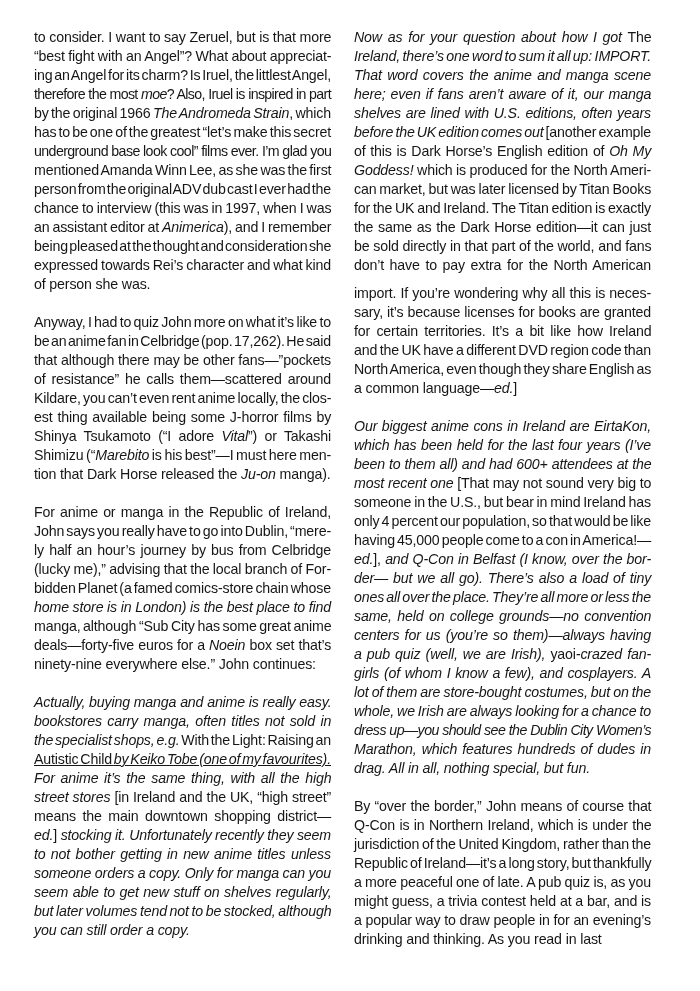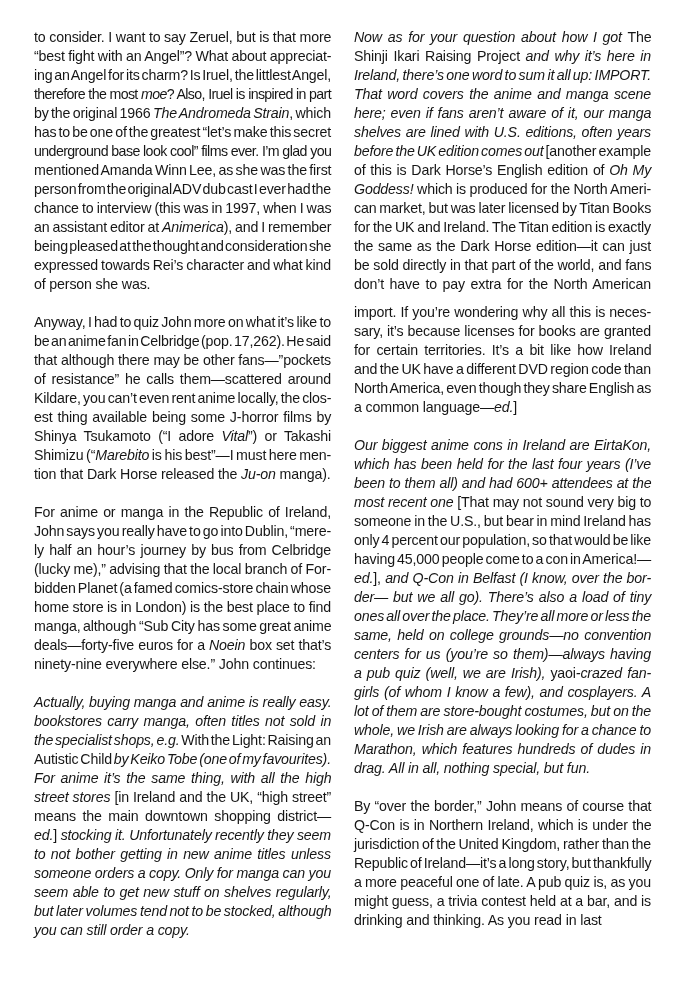--- a/index.html
+++ b/index.html
@@ -52,45 +52,44 @@
         <span class="line" style="display: block; text-align: left; word-spacing: 3.5px; width: 297px;"><span class="seg">Shinya Tsukamoto (“I adore </span><span class="seg i">Vital</span><span class="seg">”) or Takashi</span></span>
         <span class="line" style="display: block; text-align: left; word-spacing: -1.14286px; width: 297px;"><span class="seg">Shimizu (“</span><span class="seg i">Marebito</span><span class="seg"> is his best”—I must here men-</span></span>
         <span class="line last" style="display: block; text-align: left; width: 297px;"><span class="seg">tion that Dark Horse released the </span><span class="seg i">Ju-on</span><span class="seg"> manga).</span></span>
       </div>
       <div class="para">
         <span class="line" style="display: block; text-align: left; word-spacing: 1.375px; width: 297px;"><span class="seg">For anime or manga in the Republic of Ireland,</span></span>
         <span class="line" style="display: block; text-align: left; word-spacing: -1.66667px; width: 297px;"><span class="seg">John says you really have to go into Dublin, “mere-</span></span>
         <span class="line" style="display: block; text-align: left; word-spacing: 1.375px; width: 297px;"><span class="seg">ly half an hour’s journey by bus from Celbridge</span></span>
         <span class="line" style="display: block; text-align: left; word-spacing: -0.375px; width: 297px;"><span class="seg">(lucky me),” advising that the local branch of For-</span></span>
         <span class="line" style="display: block; text-align: left; word-spacing: -1.66667px; width: 297px;"><span class="seg">bidden Planet (a famed comics-store chain whose</span></span>
-        <span class="line" style="display: block; text-align: left; word-spacing: -0.1px; width: 297px;"><span class="seg">home store is in London) is the best place to find</span></span>
+        <span class="line" style="display: block; text-align: left; word-spacing: -0.1px; width: 297px; font-style: italic;"><span class="seg">home store is in London) is the best place to find</span></span>
         <span class="line" style="display: block; text-align: left; word-spacing: -1.14286px; width: 297px;"><span class="seg">manga, although “Sub City has some great anime</span></span>
         <span class="line" style="display: block; text-align: left; word-spacing: 0.285714px; width: 297px;"><span class="seg">deals—forty-five euros for a </span><span class="seg i">Noein</span><span class="seg"> box set that’s</span></span>
         <span class="line last" style="display: block; text-align: left; width: 297px;"><span class="seg">ninety-nine everywhere else.” John continues:</span></span>
       </div>
       <div class="para">
         <span class="line" style="display: block; text-align: left; word-spacing: 0px; width: 297px;"><span class="seg i">Actually, buying manga and anime is really easy.</span></span>
         <span class="line" style="display: block; text-align: left; word-spacing: 1.57143px; width: 297px;"><span class="seg i">bookstores carry manga, often titles not sold in</span></span>
         <span class="line" style="display: block; text-align: left; word-spacing: -2px; width: 297px;"><span class="seg i">the specialist shops, e.g.</span><span class="seg"> With the Light: Raising an</span></span>
-        <span class="line" style="display: block; text-align: left; word-spacing: -2px; width: 297px;"><span class="seg">Autistic Child </span><span class="seg i">by Keiko Tobe (one of my favourites).</span></span>
+        <span class="line" style="display: block; text-align: left; word-spacing: -2px; width: 297px; text-decoration: underline;"><span class="seg">Autistic Child </span><span class="seg i">by Keiko Tobe (one of my favourites).</span></span>
         <span class="line" style="display: block; text-align: left; word-spacing: 1.88889px; width: 297px;"><span class="seg i">For anime it’s the same thing, with all the high</span></span>
         <span class="line" style="display: block; text-align: left; word-spacing: 0.25px; width: 297px;"><span class="seg i">street stores</span><span class="seg"> [in Ireland and the UK, “high street”</span></span>
         <span class="line" style="display: block; text-align: left; word-spacing: 2.8px; width: 297px;"><span class="seg">means the main downtown shopping district—</span></span>
         <span class="line" style="display: block; text-align: left; word-spacing: -0.333333px; width: 297px;"><span class="seg i">ed.</span><span class="seg">] </span><span class="seg i">stocking it. Unfortunately recently they seem</span></span>
         <span class="line" style="display: block; text-align: left; word-spacing: 1.5px; width: 297px;"><span class="seg i">to not bother getting in new anime titles unless</span></span>
         <span class="line" style="display: block; text-align: left; word-spacing: -0.25px; width: 297px;"><span class="seg i">someone orders a copy. Only for manga can you</span></span>
         <span class="line" style="display: block; text-align: left; word-spacing: 0.75px; width: 297px;"><span class="seg i">seem able to get new stuff on shelves regularly,</span></span>
         <span class="line" style="display: block; text-align: left; word-spacing: -1.125px; width: 297px;"><span class="seg i">but later volumes tend not to be stocked, although</span></span>
         <span class="line last" style="display: block; text-align: left; width: 297px;"><span class="seg i">you can still order a copy.</span></span>
       </div>
     </div>
   <div class="col right">
       <div class="para">
         <span class="line" style="display: block; text-align: left; word-spacing: 2px; width: 297px;"><span class="seg i">Now as for your question about how I got</span><span class="seg"> The</span></span>
-        <span class="line" style="display: block; text-align: left; word-spacing: 1.75px; width: 297px;"><span class="seg">Shinji Ikari Raising Project </span><span class="seg i">and why it’s here in</span></span>
         <span class="line" style="display: block; text-align: left; word-spacing: -1.33333px; width: 297px;"><span class="seg i">Ireland, there’s one word to sum it all up: IMPORT.</span></span>
         <span class="line" style="display: block; text-align: left; word-spacing: 1.57143px; width: 297px;"><span class="seg i">That word covers the anime and manga scene</span></span>
         <span class="line" style="display: block; text-align: left; word-spacing: 1.22222px; width: 297px;"><span class="seg i">here; even if fans aren’t aware of it, our manga</span></span>
         <span class="line" style="display: block; text-align: left; word-spacing: 0.857143px; width: 297px;"><span class="seg i">shelves are lined with U.S. editions, often years</span></span>
         <span class="line" style="display: block; text-align: left; word-spacing: -1.71429px; width: 297px;"><span class="seg i">before the UK edition comes out</span><span class="seg"> [another example</span></span>
         <span class="line" style="display: block; text-align: left; word-spacing: 1px; width: 297px;"><span class="seg">of this is Dark Horse’s English edition of </span><span class="seg i">Oh My</span></span>
         <span class="line" style="display: block; text-align: left; word-spacing: -0.285714px; width: 297px;"><span class="seg i">Goddess!</span><span class="seg"> which is produced for the North Ameri-</span></span>
         <span class="line" style="display: block; text-align: left; word-spacing: -0.875px; width: 297px;"><span class="seg">can market, but was later licensed by Titan Books</span></span>
         <span class="line" style="display: block; text-align: left; word-spacing: -1px; width: 297px;"><span class="seg">for the UK and Ireland. The Titan edition is exactly</span></span>
         <span class="line" style="display: block; text-align: left; word-spacing: 0.875px; width: 297px;"><span class="seg">the same as the Dark Horse edition—it can just</span></span>
@@ -113,26 +112,28 @@
         <span class="line" style="display: block; text-align: left; word-spacing: -1.625px; width: 297px;"><span class="seg">having 45,000 people come to a con in America!—</span></span>
         <span class="line" style="display: block; text-align: left; word-spacing: 0.444444px; width: 297px;"><span class="seg i">ed.</span><span class="seg">], </span><span class="seg i">and Q-Con in Belfast (I know, over the bor-</span></span>
         <span class="line" style="display: block; text-align: left; word-spacing: 1.2px; width: 297px;"><span class="seg i">der— but we all go). There’s also a load of tiny</span></span>
         <span class="line" style="display: block; text-align: left; word-spacing: -1.6px; width: 297px;"><span class="seg i">ones all over the place. They’re all more or less the</span></span>
         <span class="line" style="display: block; text-align: left; word-spacing: 1.6px; width: 297px;"><span class="seg i">same, held on college grounds—no convention</span></span>
         <span class="line" style="display: block; text-align: left; word-spacing: 1.16667px; width: 297px;"><span class="seg i">centers for us (you’re so them)—always having</span></span>
         <span class="line" style="display: block; text-align: left; word-spacing: 1.25px; width: 297px;"><span class="seg i">a pub quiz (well, we are Irish),</span><span class="seg"> yaoi</span><span class="seg i">-crazed fan-</span></span>
         <span class="line" style="display: block; text-align: left; word-spacing: 0.888889px; width: 297px;"><span class="seg i">girls (of whom I know a few), and cosplayers. A</span></span>
         <span class="line" style="display: block; text-align: left; word-spacing: -0.75px; width: 297px;"><span class="seg i">lot of them are store-bought costumes, but on the</span></span>
         <span class="line" style="display: block; text-align: left; word-spacing: -0.888889px; width: 297px;"><span class="seg i">whole, we Irish are always looking for a chance to</span></span>
+        <span class="line" style="display: block; text-align: left; letter-spacing: -0.554255px; word-spacing: 0px; width: 297px;"><span class="seg i">dress up—you should see the Dublin City Women’s</span></span>
         <span class="line" style="display: block; text-align: left; word-spacing: 1.33333px; width: 297px;"><span class="seg i">Marathon, which features hundreds of dudes in</span></span>
         <span class="line last" style="display: block; text-align: left; width: 297px;"><span class="seg i">drag. All in all, nothing special, but fun.</span></span>
       </div>
       <div class="para">
         <span class="line" style="display: block; text-align: left; word-spacing: 0.5px; width: 297px;"><span class="seg">By “over the border,” John means of course that</span></span>
         <span class="line" style="display: block; text-align: left; word-spacing: 0.625px; width: 297px;"><span class="seg">Q-Con is in Northern Ireland, which is under the</span></span>
         <span class="line" style="display: block; text-align: left; word-spacing: -1px; width: 297px;"><span class="seg">jurisdiction of the United Kingdom, rather than the</span></span>
         <span class="line" style="display: block; text-align: left; word-spacing: -1.71429px; width: 297px;"><span class="seg">Republic of Ireland—it’s a long story, but thankfully</span></span>
         <span class="line" style="display: block; text-align: left; word-spacing: -0.454545px; width: 297px;"><span class="seg">a more peaceful one of late. A pub quiz is, as you</span></span>
         <span class="line" style="display: block; text-align: left; word-spacing: 0.1px; width: 297px;"><span class="seg">might guess, a trivia contest held at a bar, and is</span></span>
+        <span class="line" style="display: block; text-align: left; word-spacing: 0px; width: 297px;"><span class="seg">a popular way to draw people in for an evening’s</span></span>
         <span class="line last" style="display: block; text-align: left; width: 297px;"><span class="seg">drinking and thinking. As you read in last</span></span>
       </div>
     </div>
 </div>
 
 </body></html>

